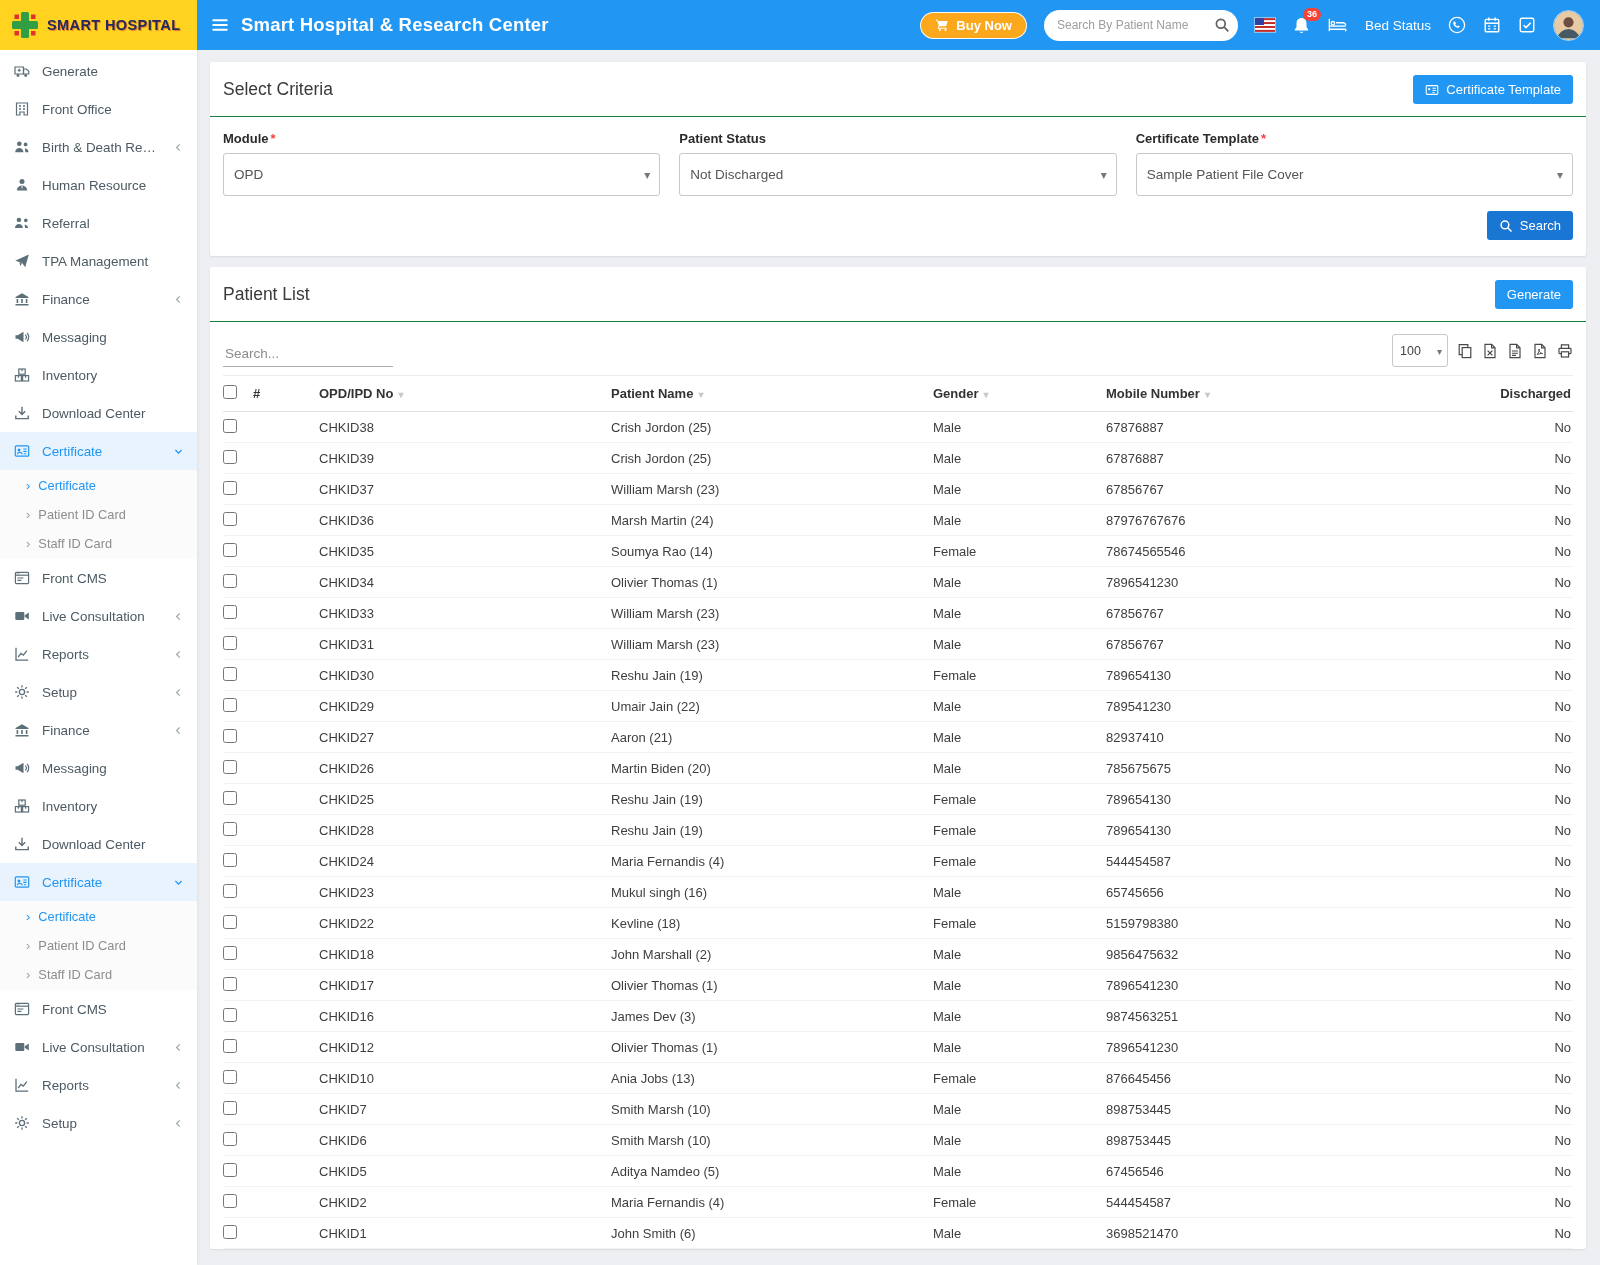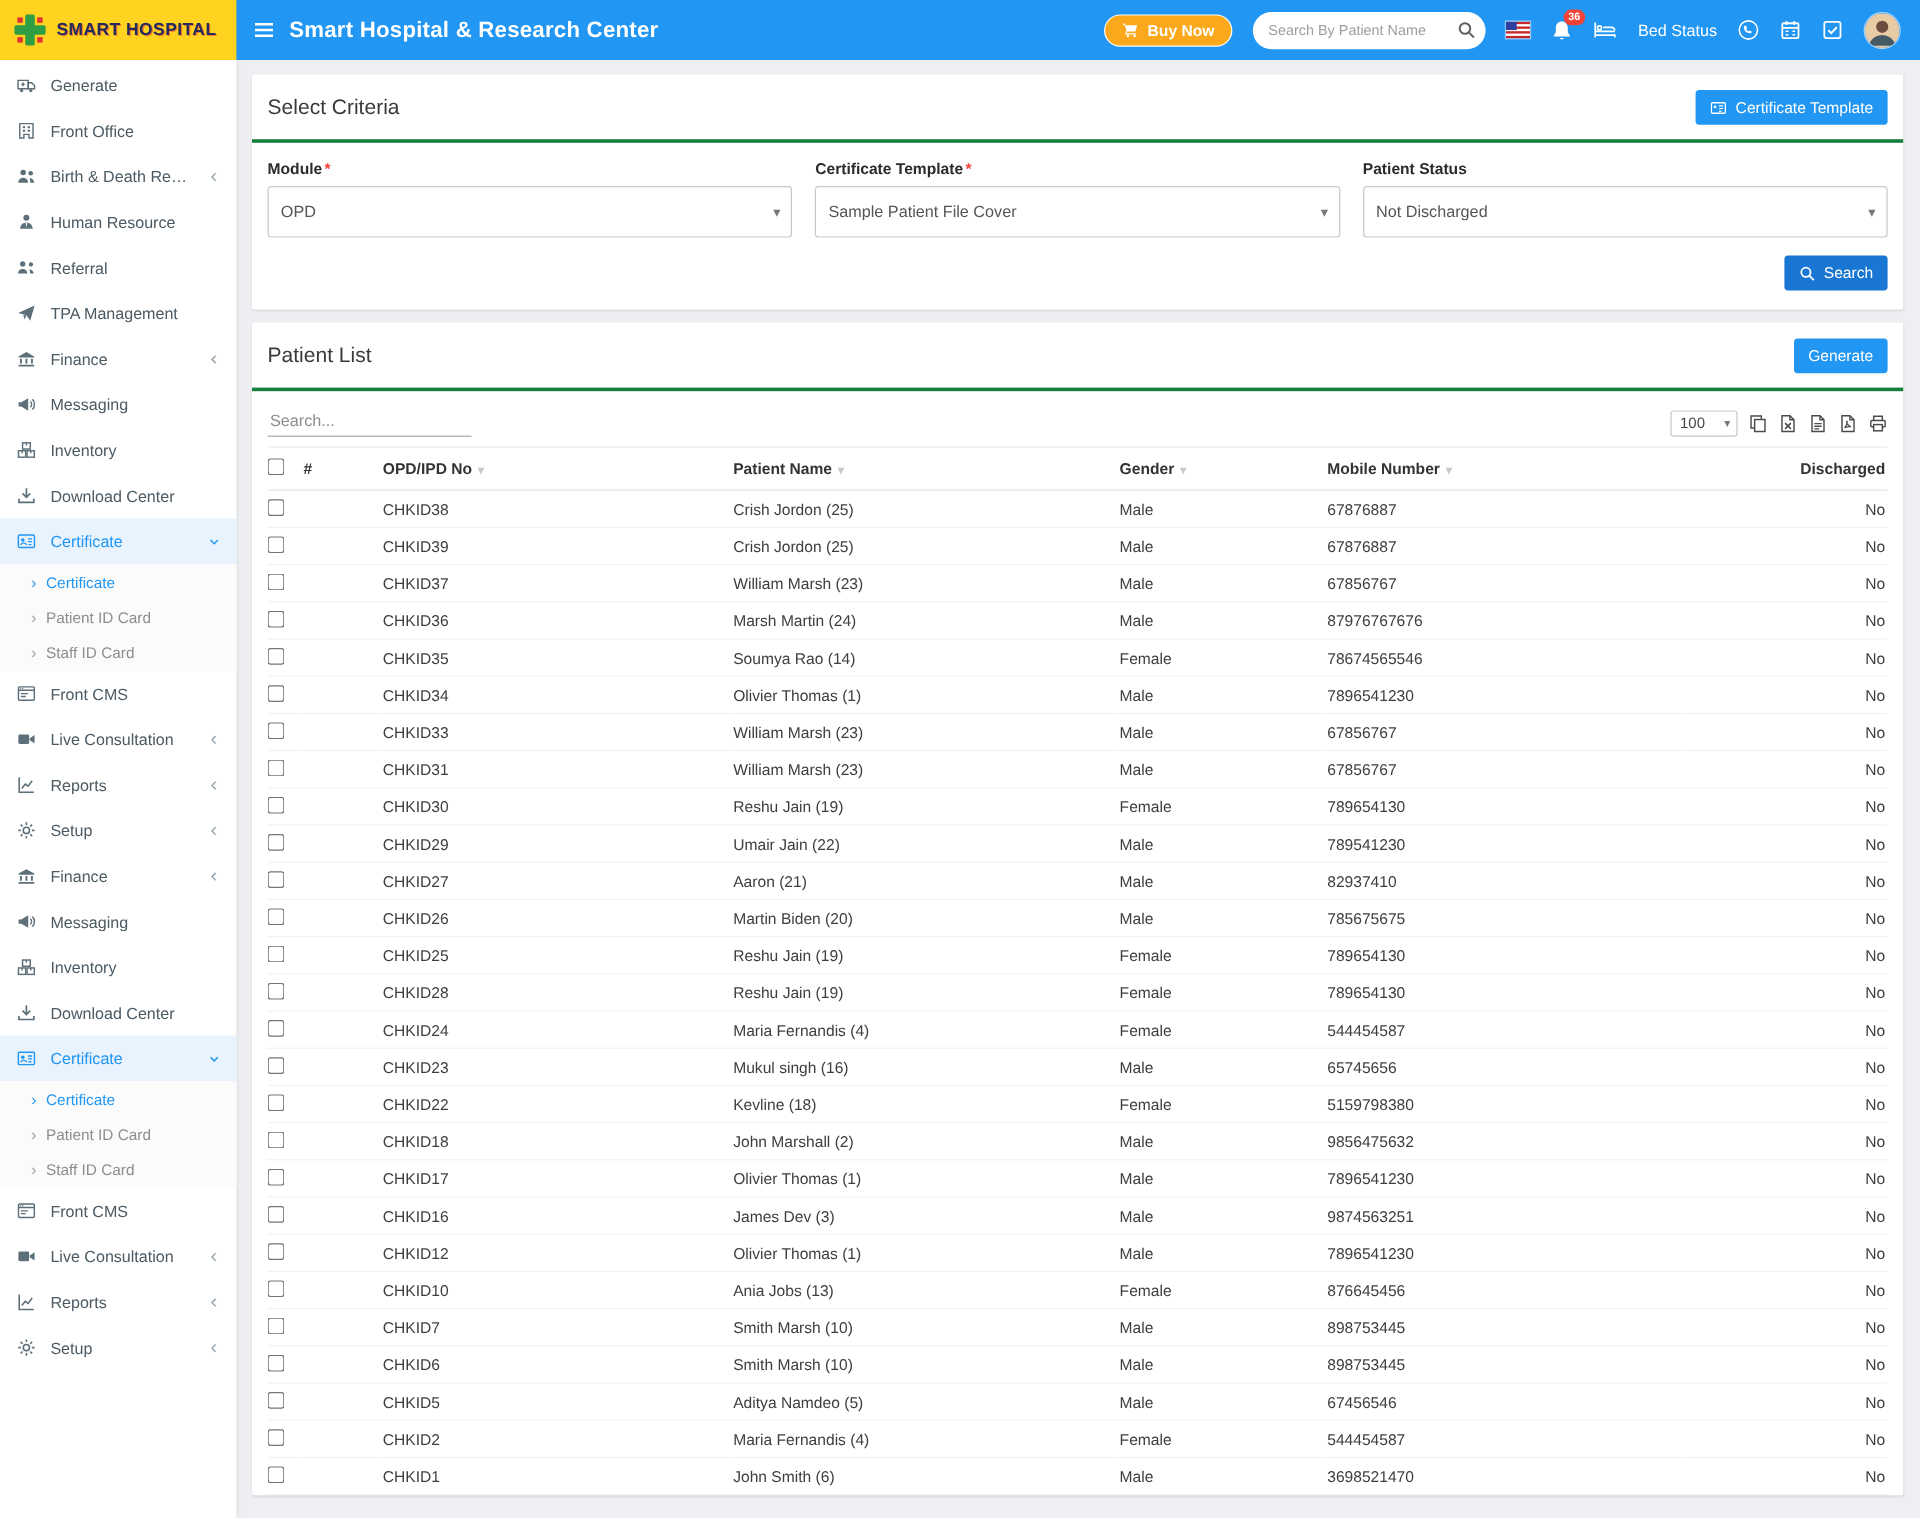--- a/index.html
+++ b/index.html
@@ -43,41 +43,41 @@
 .nav-chevron svg{width:11px;height:11px}
 .nav-item.active{background:#e8f3fd;color:#2196f3}
 .nav-item.active .nav-icon,.nav-item.active .nav-chevron{color:#2196f3}
 .nav-sub{background:#fbfbfb;padding:1px 0}
 .nav-sub-item{display:flex;align-items:center;gap:8px;padding:7px 13px 7px 26px;font-size:12.8px;color:#8d8d8d;cursor:pointer}
 .nav-sub-item .sub-arrow{font-size:13px;color:#9e9e9e;line-height:1}
 .nav-sub-item.active{color:#2196f3}
 .nav-sub-item.active .sub-arrow{color:#2196f3}
 .content{flex:1;padding:12px 14px 0 13px;display:flex;flex-direction:column}
 .card{background:#fff;border-radius:2px;box-shadow:0 1px 2px rgba(0,0,0,.09);margin-bottom:11px}
-.card-head{display:flex;align-items:center;justify-content:space-between;padding:13px 13px 12px;border-bottom:3px solid #15803d}
+.card-head{display:flex;align-items:center;justify-content:space-between;padding:13px 13px 12px;border-bottom:1px solid #15803d}
 .card-head h2{font-size:17.5px;font-weight:500;color:#3a3a3a}
 .btn{display:inline-flex;align-items:center;gap:7px;border:none;border-radius:3px;color:#fff;font-size:13px;font-family:inherit;padding:7px 12px;cursor:pointer}
 .btn svg{width:14px;height:14px}
 .btn-blue{background:#2196f3}
 .btn-darkblue{background:#1976d2}
 .card-body{padding:14px 13px 16px}
 .form-grid{display:grid;grid-template-columns:1fr 1fr 1fr;column-gap:19px}
 .field label{display:block;font-size:13px;font-weight:700;color:#2b2b2b;margin-bottom:7px}
 .req{color:#f44336;font-style:normal;margin-left:2px}
 .select-wrap{position:relative}
 .select-wrap select{width:100%;height:43px;border:1px solid #c8c8c8;border-radius:3px;background:#fff;font-size:13.5px;color:#555;padding:0 26px 0 10px;appearance:none;-webkit-appearance:none;font-family:inherit;cursor:pointer}
 .select-wrap::after{content:"▾";position:absolute;right:10px;top:50%;transform:translateY(-50%);color:#777;font-size:12px;pointer-events:none}
 .criteria-actions{display:flex;justify-content:flex-end;margin-top:15px}
 
 .list-toolbar{display:flex;align-items:flex-end;justify-content:space-between;padding:12px 13px 8px}
 .list-search{width:170px;border:none;border-bottom:1px solid #ababab;font-size:13.5px;font-family:inherit;padding:5px 2px;outline:none;color:#444;background:transparent}
 .list-search::placeholder{color:#8c8c8c}
 .toolbar-right{display:flex;align-items:center;gap:9px}
 .select-wrap.small{width:56px}
-.select-wrap.small select{height:22px;font-size:12.5px;padding:0 20px 0 7px;color:#444}
+.select-wrap.small select{height:33px;font-size:12.5px;padding:0 20px 0 7px;color:#444}
 .select-wrap.small::after{right:6px;font-size:10px}
 .tool-icons{display:flex;align-items:center;gap:9px}
 .tool-icon{color:#4a4a4a;cursor:pointer;display:flex}
 .tool-icon svg{width:16px;height:16px}
 .ptable{width:calc(100% - 26px);margin:0 13px;border-collapse:collapse}
 .ptable th{font-size:13px;font-weight:700;color:#333;text-align:left;padding:9px 8px 9px 0;border-top:1px solid #ececec;border-bottom:1px solid #e3e3e3;white-space:nowrap}
 .ptable td{font-size:13px;color:#3e3e3e;padding:6.5px 8px 6.5px 0;border-bottom:1px solid #f2f2f2;white-space:nowrap}
 .ptable .cb{width:30px}
 .ptable input[type=checkbox]{width:14px;height:14px;cursor:pointer}
 .ptable .right{text-align:right;padding-right:2px}
@@ -643,26 +643,26 @@
           <span>Certificate Template</span>
         </button>
       </div>
       <div class="card-body">
         <div class="form-grid">
           <div class="field">
             <label><span>Module</span><i class="req">*</i></label>
             <div class="select-wrap"><select><option>OPD</option></select></div>
           </div>
           <div class="field">
+            <label><span>Patient Status</span></label>
+            <div class="select-wrap"><select><option>Not Discharged</option></select></div>
+          </div>
+          <div class="field">
             <label><span>Certificate Template</span><i class="req">*</i></label>
             <div class="select-wrap"><select><option>Sample Patient File Cover</option></select></div>
-          </div>
-          <div class="field">
-            <label><span>Patient Status</span></label>
-            <div class="select-wrap"><select><option>Not Discharged</option></select></div>
           </div>
         </div>
         <div class="criteria-actions">
           <button class="btn btn-darkblue">
             <span style="display:flex">
                 <svg viewBox="0 0 16 16" fill="none" stroke="currentColor" stroke-width="1.7">
                   <circle cx="6.8" cy="6.8" r="4.4"></circle>
                   <path d="M10.2 10.2L14.3 14.3"></path>
                 </svg>
               </span>

